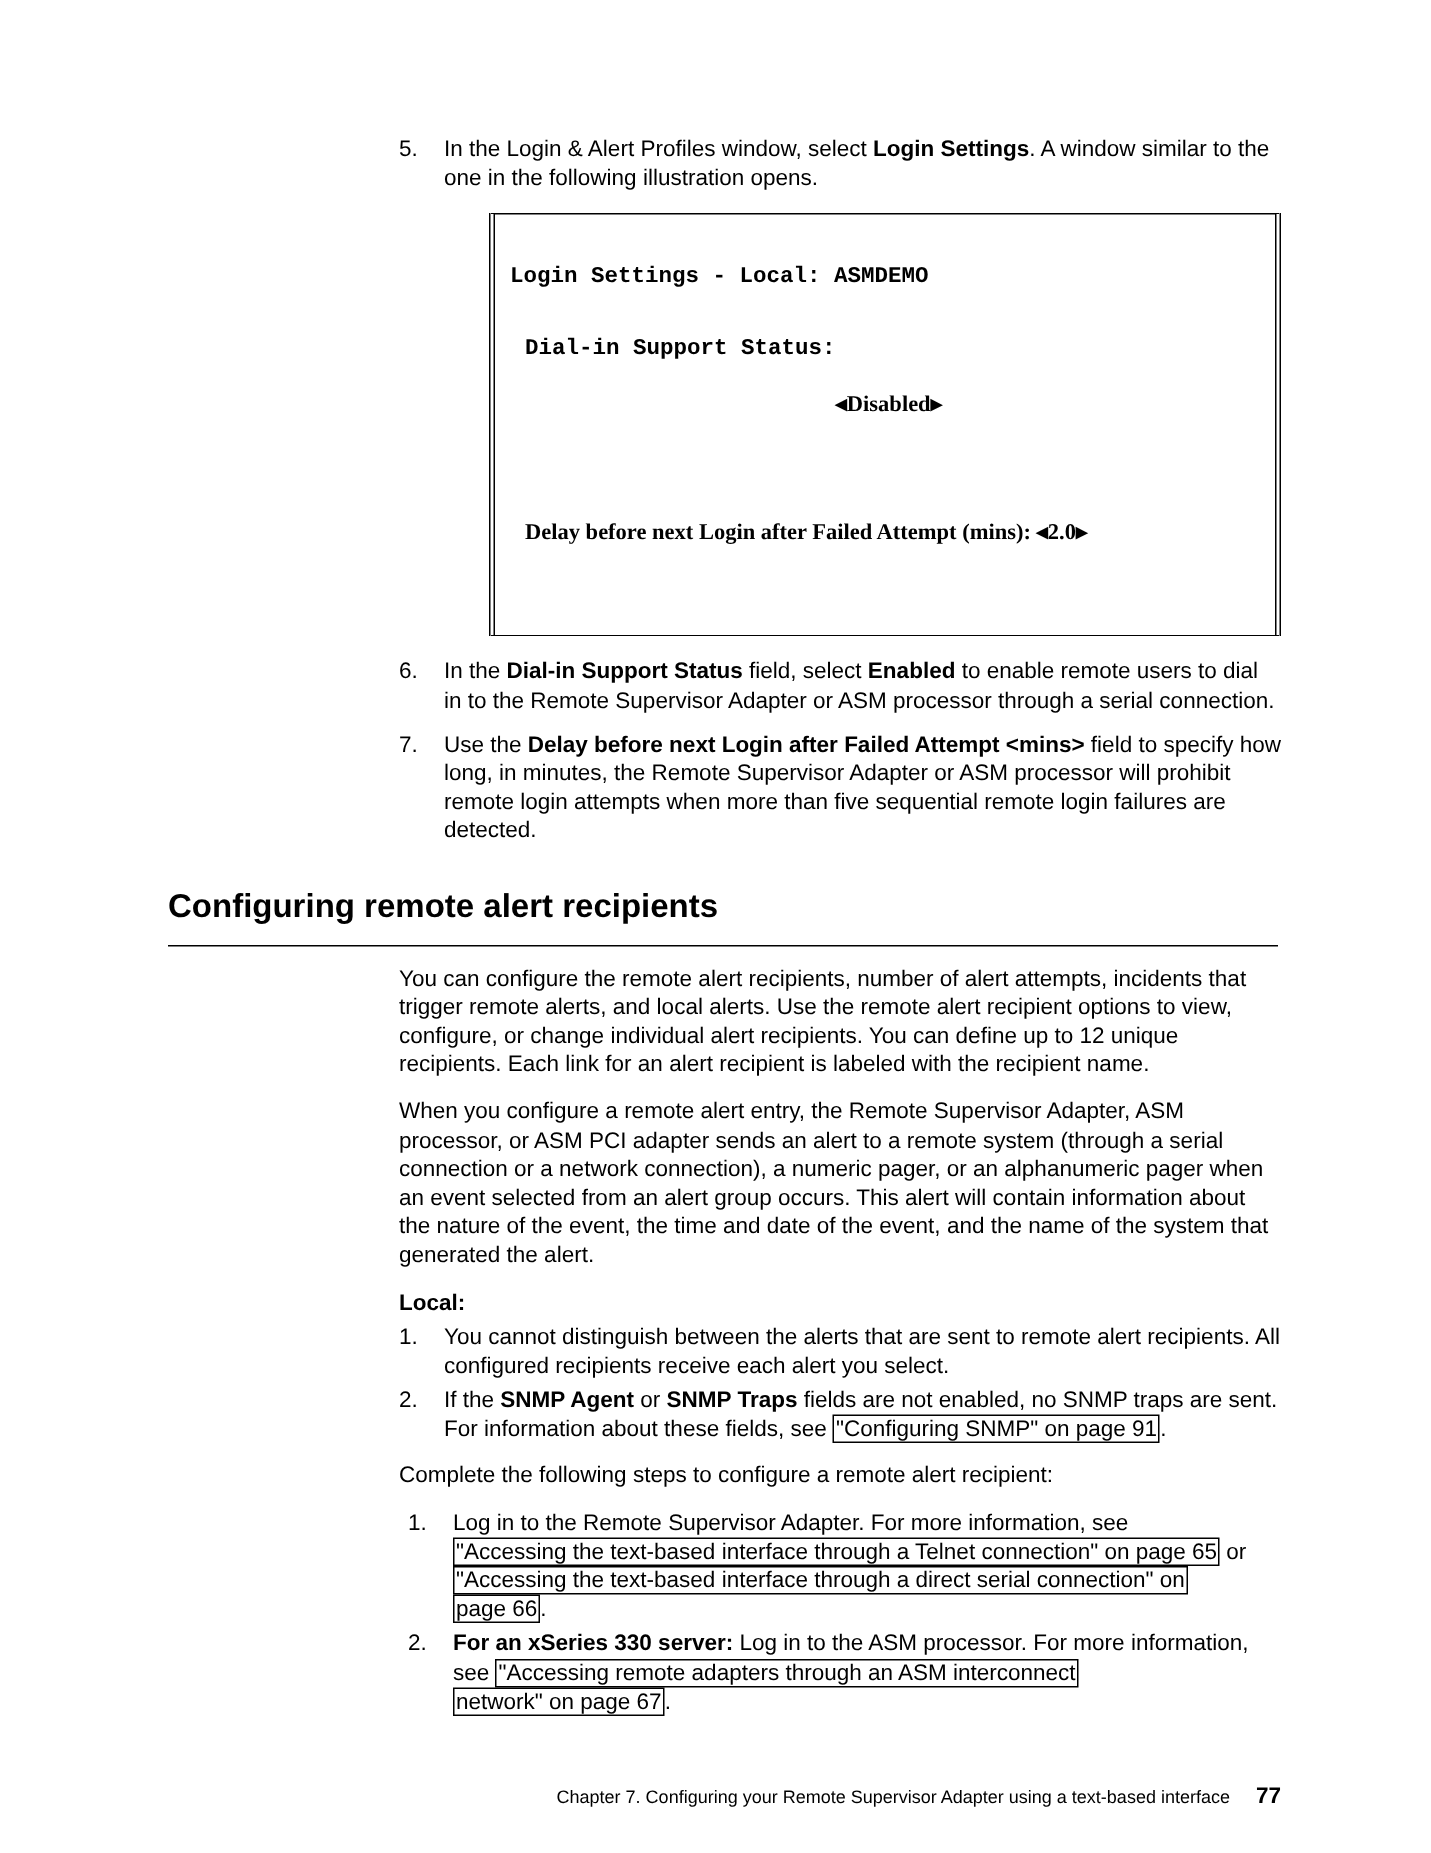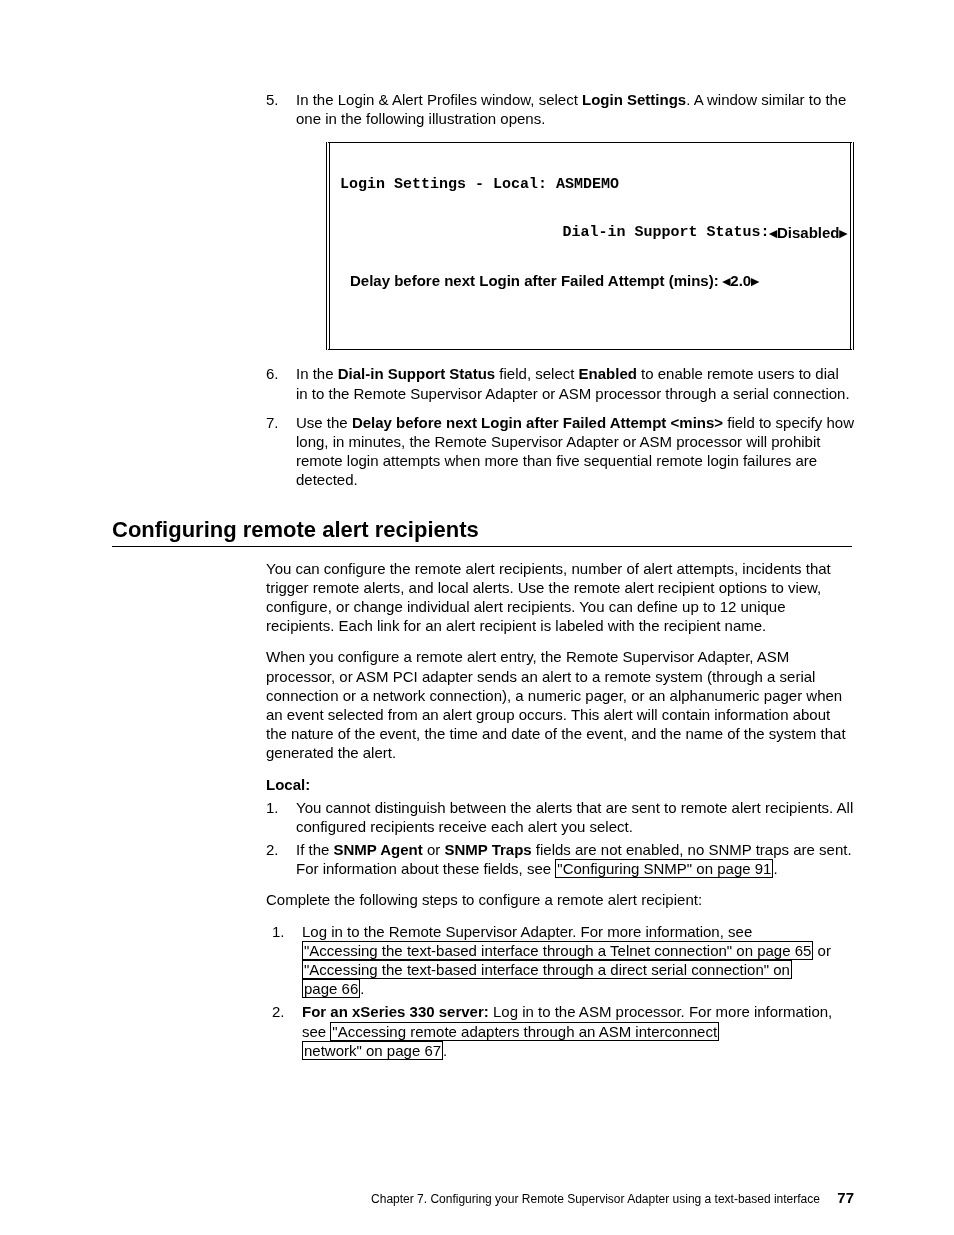--- a/index.html
+++ b/index.html
@@ -43,28 +43,28 @@
     border: 1px solid #000;
     border-left: 4px double #000;
     border-right: 4px double #000;
     padding: 6px 3px 8px 10px;
     font-family: "Courier New", monospace;
     font-weight: bold;
     font-size: 15px;
     line-height: 1.6;
     white-space: pre;
   }
-  .term-row { display: flex; justify-content: flex-end; }
+  .term-row { display: flex; justify-content: flex-start; }
   .term-indent { padding-left: 10px; }
   h2.section {
     font-size: 22px;
     font-weight: bold;
     margin: 26px 0 4px 0;
     border-bottom: 1.5px solid #000;
-    padding-bottom: 2px;
+    padding-bottom: 12px;
     width: 740px;
   }
   p.para { margin: 12px 0; }
   .notes-label { font-weight: bold; margin-top: 12px; }
   ol.notes-list, ol.steps-list {
     list-style: none;
     padding: 0;
     margin: 4px 0 0 0;
   }
   ol.notes-list > li, ol.steps-list > li {
@@ -82,21 +82,21 @@
     text-decoration: none;
     color: #000;
   }
   .footer {
     position: absolute;
     bottom: 28px;
     right: 100px;
     font-size: 12px;
   }
   .footer .pg { font-weight: bold; font-size: 15px; margin-left: 14px; }
-  .tri { font-family: Liberation Sans, sans-serif; }
+  .tri { font-family: Liberation Serif, serif; margin-top: 37px; }
 </style>
 </head>
 <body>
 
 <div class="page">
 
   <div class="content-indent">
     <ol class="main-list">
       <li>
         <span class="num">5.</span>

